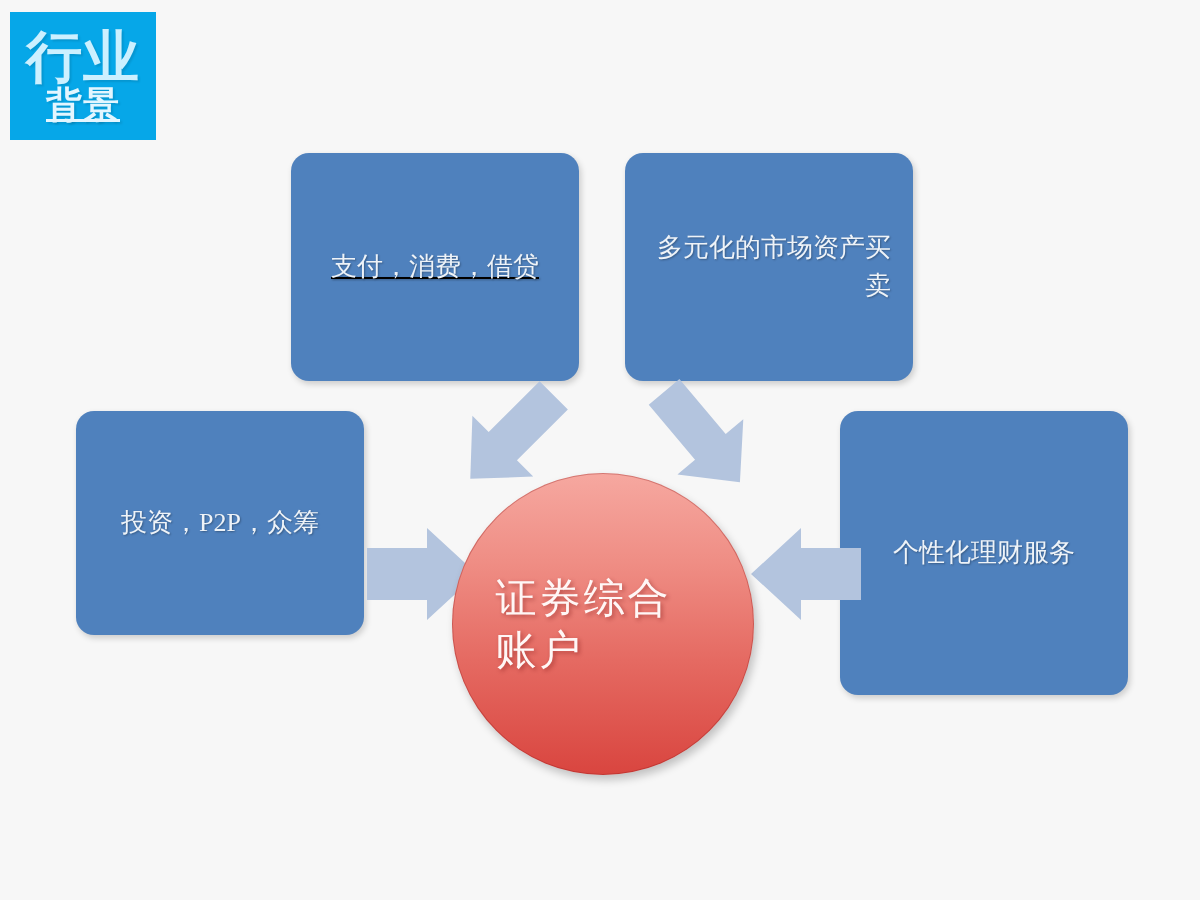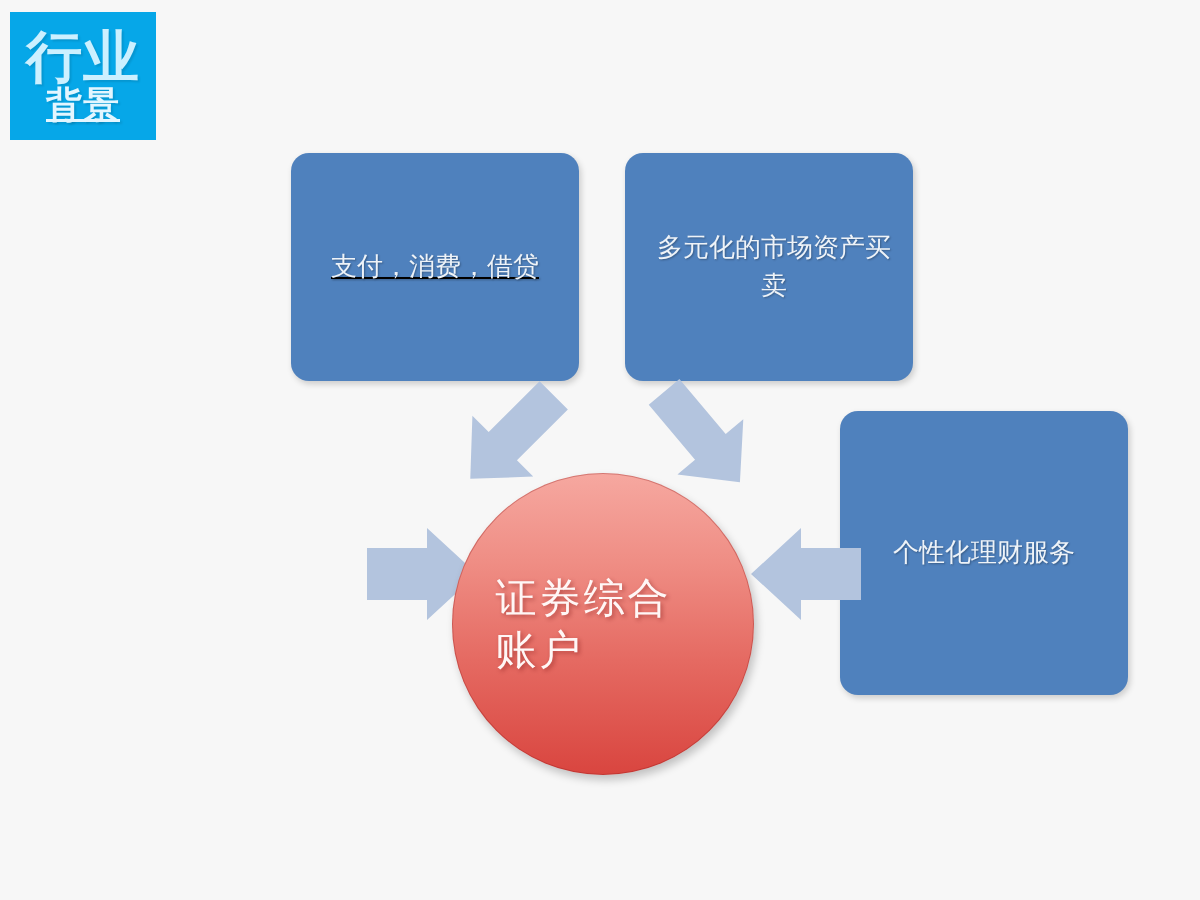--- a/index.html
+++ b/index.html
@@ -79,21 +79,21 @@
   }
 
   
   #box-payment   { left: 291px; top: 153px; width: 288px; height: 228px; text-decoration: underline; }
   #box-market    { left: 625px; top: 153px; width: 288px; height: 228px; }
   #box-invest    { left: 76px;  top: 411px; width: 288px; height: 224px; }
   #box-wealth    { left: 840px; top: 411px; width: 288px; height: 284px; }
 
   
   #box-market .node-label {
-    text-align: center;
+    text-align: right;
     padding-left: 10px;
   }
 
   
   .hub {
     position: absolute;
     left: 452px;
     top: 473px;
     width: 302px;
     height: 302px;
@@ -137,20 +137,23 @@
   </div>
 
   <div class="node-box" id="box-payment">
     <div class="node-label">支付，消费，借贷</div>
   </div>
 
   <div class="node-box" id="box-market">
     <div class="node-label">多元化的市场资产买卖</div>
   </div>
 
+  <div class="node-box" id="box-invest">
+    <div class="node-label">投资，P2P，众筹</div>
+  </div>
 
   <div class="node-box" id="box-wealth">
     <div class="node-label">个性化理财服务</div>
   </div>
 
   <div class="arrow" id="arrow-payment">
     <svg width="130" height="130" viewBox="0 0 130 130">
       <g transform="rotate(45 65 65)">
         <path d="M45 6 L85 6 L85 78 L108 78 L65 124 L22 78 L45 78 Z" fill="#b3c4de"></path>
       </g>

